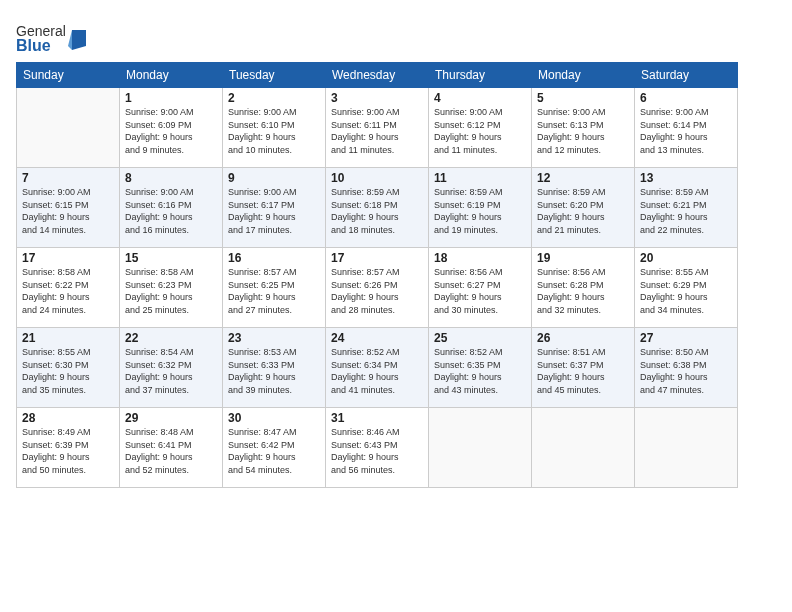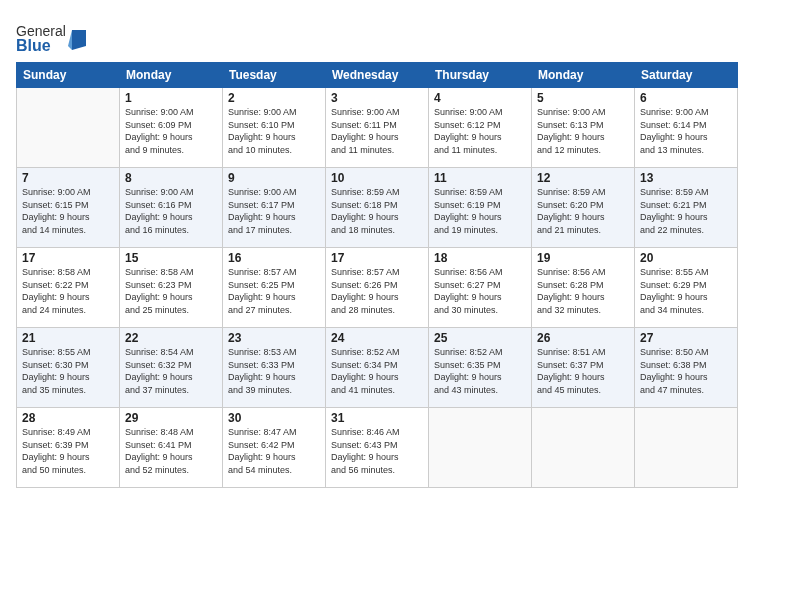--- a/index.html
+++ b/index.html
@@ -61,21 +61,21 @@
       color: #444;
     }
     .calendar {
       width: 100%;
       border-collapse: collapse;
     }
     .calendar th {
       background: #1e5fa8;
       color: #fff;
       font-size: 12px;
-      font-weight: bold;
+      font-weight: normal;
       text-align: left;
       padding: 5px 6px;
       border: 1px solid #1e5fa8;
     }
     .calendar td {
       vertical-align: top;
       border: 1px solid #ccc;
       padding: 3px 5px;
       font-size: 9.5px;
       color: #333;

